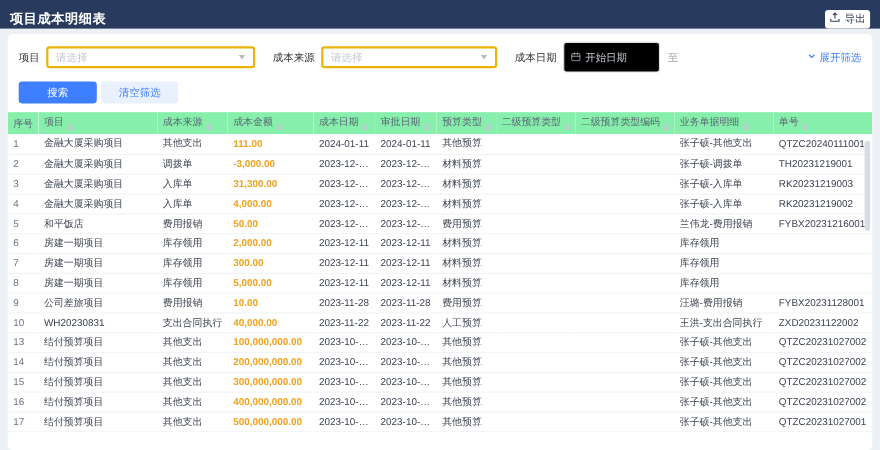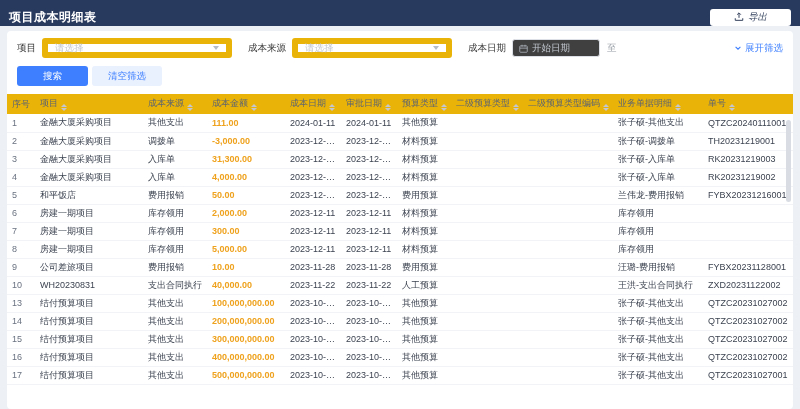--- a/index.html
+++ b/index.html
@@ -1,47 +1,47 @@
 <!DOCTYPE html>
 <html><head>
 <meta charset="utf-8">
 <style>
   * { margin:0; padding:0; box-sizing:border-box; }
   html,body { width:800px; height:409px; overflow:hidden; }
   body { font-family:"Liberation Sans","DejaVu Sans",sans-serif; background:#edf0f5; color:#333; }
 
   .topbar { height:26px; background:#283a5e; display:flex; align-items:flex-end; justify-content:space-between; padding:0 9px; }
   .topbar .title { color:#fff; font-size:12px; font-weight:700; letter-spacing:.5px; }
-  .export-btn { display:inline-flex; align-items:center; gap:4px; height:17px; padding:0 24px; background:#fff; border:none; border-radius:3px; font-size:9.5px; color:#33405c; cursor:pointer;font-style:italic; }
+  .export-btn { display:inline-flex; align-items:center; gap:4px; height:17px; padding:0 4px; background:#fff; border:none; border-radius:3px; font-size:9.5px; color:#33405c; cursor:pointer; }
 
   .content { padding:5px 7px 0; }
   .card { background:#fff; border-radius:4px; height:378px; overflow:hidden; }
 
   .filter-row { display:flex; align-items:center; padding:7px 10px 4px; }
   .f-item { display:flex; align-items:center; margin-right:16px; }
   .f-label { font-size:9.5px; color:#333; margin-right:6px; white-space:nowrap; }
-  .select { width:190px; height:20px; border:6px solid #eab308; border-radius:3px; display:flex; align-items:center; justify-content:space-between; padding:0 7px; cursor:pointer; background:#fff; }
+  .select { width:190px; height:20px; border:2px solid #eab308; border-radius:3px; display:flex; align-items:center; justify-content:space-between; padding:0 7px; cursor:pointer; background:#fff; }
   .select.source { width:160px; }
   .placeholder { color:#c2c7cf; font-size:9.5px; }
   .chev { width:0; height:0; border-left:3.5px solid transparent; border-right:3.5px solid transparent; border-top:4px solid #b6bcc6; }
-  .date-input { width:88px; height:18px; border:1px solid #dde0e6; border-radius:3px; display:flex; align-items:center; padding:0 6px; gap:4px; background:#404040; cursor:text; }
+  .date-input { width:88px; height:28px; border:1px solid #dde0e6; border-radius:3px; display:flex; align-items:center; padding:0 6px; gap:4px; background:#000000; cursor:text; }
   .sep { color:#9aa0a8; font-size:9.5px; margin:0 7px; }
   .expand { margin-left:auto; display:flex; align-items:center; gap:3px; color:#3d7fff; font-size:9.5px; cursor:pointer; white-space:nowrap; background:none; border:none; }
 
   .btn-row { display:flex; align-items:center; gap:4px; padding:4px 10px 8px; }
   .btn { height:20px; border:none; border-radius:3px; font-size:9.5px; cursor:pointer; }
   .btn.primary { background:#3d7fff; color:#fff; padding:0 26px; }
   .btn.light { background:#e9f0fe; color:#3d7fff; padding:0 16px; }
 
   .table-wrap { position:relative; }
   table { width:100%; border-collapse:collapse; table-layout:fixed; }
   col.c1{width:28px} col.c2{width:108px} col.c3{width:64px} col.c4{width:78px}
   col.c5{width:56px} col.c6{width:56px} col.c7{width:54px} col.c8{width:72px}
   col.c9{width:90px} col.c10{width:90px} col.c11{width:90px}
-  th { background:#eab308; height:20px; font-size:9px; font-weight:400; color:#5b6472; text-align:left; padding:0 5px; white-space:nowrap; overflow:hidden; }
+  th { background:#86efac; height:20px; font-size:9px; font-weight:400; color:#5b6472; text-align:left; padding:0 5px; white-space:nowrap; overflow:hidden; }
   td { height:18px; font-size:9px; color:#3c4350; padding:0 5px; border-bottom:1px solid #f1f3f6; white-space:nowrap; overflow:hidden; text-overflow:ellipsis; }
   tr td:first-child { color:#6a7280; }
   td.amount { color:#efa21d; font-weight:700; }
   .sorter { display:inline-flex; flex-direction:column; margin-left:3px; vertical-align:-1px; }
   .sorter i { display:block; width:0; height:0; border-left:3px solid transparent; border-right:3px solid transparent; }
   .sorter .up { border-bottom:3.5px solid #c3c8d0; margin-bottom:1.5px; }
   .sorter .down { border-top:3.5px solid #c3c8d0; }
   .vscroll { position:absolute; top:26px; right:2px; width:5px; height:82px; border-radius:3px; background:#d9dde3; }
 </style>
 </head>

